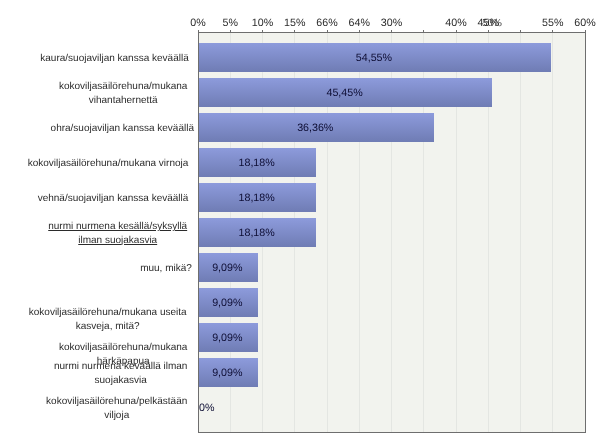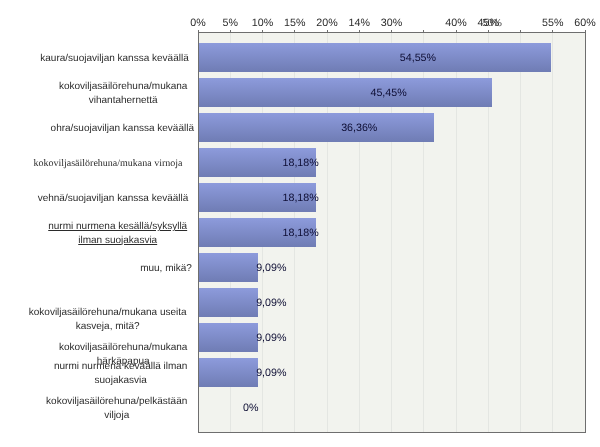--- a/index.html
+++ b/index.html
@@ -18,40 +18,40 @@
   .vgrid{position:absolute;top:0;bottom:0;width:1px;background:#e4e6e2;}
   .tick{position:absolute;width:1px;height:2px;background:#6e6e6e;top:30px;}
   .xtick-label{position:absolute;top:17px;font-size:10.7px;color:#2b2b2b;
         text-align:center;white-space:nowrap;}
 
   .cat-label{position:absolute;width:173px;right:406px;text-align:center;
         font-size:10px;color:#2b2b2b;line-height:13.5px;}
 
   .bar{position:absolute;left:0;
        background:linear-gradient(to bottom,#8d9bdc 0%,#6f7cb4 100%);}
-  .bar-val{position:absolute;font-size:10.7px;color:#0d0d33;white-space:nowrap;text-align:center;padding-left:44px;}
+  .bar-val{position:absolute;font-size:10.7px;color:#0d0d33;white-space:nowrap;text-align:center;}
 </style>
 </head>
 <body>
 
 <div id="chart">
 
   <div id="x-axis">
       <div class="tick" style="left: 198px;"></div>
       <div class="xtick-label" style="left: 168px; width: 60px;">0%</div>
       <div class="tick" style="left: 230px;"></div>
       <div class="xtick-label" style="left: 200.25px; width: 60px;">5%</div>
       <div class="tick" style="left: 262px;"></div>
       <div class="xtick-label" style="left: 232.5px; width: 60px;">10%</div>
       <div class="tick" style="left: 294px;"></div>
       <div class="xtick-label" style="left: 264.75px; width: 60px;">15%</div>
       <div class="tick" style="left: 327px;"></div>
-      <div class="xtick-label" style="left: 297px; width: 60px;">20%</div>
+      <div class="xtick-label" style="left: 297px; width: 60px;">66%</div>
       <div class="tick" style="left: 359px;"></div>
-      <div class="xtick-label" style="left: 329.25px; width: 60px;">14%</div>
+      <div class="xtick-label" style="left: 329.25px; width: 60px;">64%</div>
       <div class="tick" style="left: 391px;"></div>
       <div class="xtick-label" style="left: 361.5px; width: 60px;">30%</div>
       <div class="tick" style="left: 423px;"></div>
       <div class="xtick-label" style="left: 387px; width: 60px; margin-top: 42px;">35%</div>
       <div class="tick" style="left: 456px;"></div>
       <div class="xtick-label" style="left: 426px; width: 60px;">40%</div>
       <div class="tick" style="left: 488px;"></div>
       <div class="xtick-label" style="left: 458.25px; width: 60px;">45%</div>
       <div class="tick" style="left: 520px;"></div>
       <div class="xtick-label" style="left: 462px; width: 60px; font-family: Liberation Serif, serif;">50%</div>
@@ -87,21 +87,21 @@
   <div id="plot-border"></div>
 
   <div id="overlay">
       <div class="bar-val" style="left: 198px; width: 351.847px; top: 52px;">54,55%</div>
       <div class="cat-label" style="width: 159px; top: 51.75px;">kaura/suojaviljan kanssa keväällä</div>
       <div class="bar-val" style="left: 198px; width: 293.152px; top: 87px;">45,45%</div>
       <div class="cat-label" style="width: 138px; right: 407.8px; top: 80px;">kokoviljasäilörehuna/mukana vihantahernettä</div>
       <div class="bar-val" style="left: 198px; width: 234.522px; top: 122px;">36,36%</div>
       <div class="cat-label" style="width: 154px; top: 121.75px; text-align: right;">ohra/suojaviljan kanssa keväällä</div>
       <div class="bar-val" style="left: 198px; width: 117.261px; top: 157px;">18,18%</div>
-      <div class="cat-label" style="width: 172px; top: 156.75px; font-family: Liberation Serif, serif;">kokoviljasäilörehuna/mukana virnoja</div>
+      <div class="cat-label" style="width: 172px; top: 156.75px;">kokoviljasäilörehuna/mukana virnoja</div>
       <div class="bar-val" style="left: 198px; width: 117.261px; top: 192px;">18,18%</div>
       <div class="cat-label" style="width: 162px; top: 191.75px;">vehnä/suojaviljan kanssa keväällä</div>
       <div class="bar-val" style="left: 198px; width: 117.261px; top: 227px;">18,18%</div>
       <div class="cat-label" style="width: 149px; right: 407.8px; top: 220px; text-decoration: underline;">nurmi nurmena kesällä/syksyllä ilman suojakasvia</div>
       <div class="bar-val" style="left: 198px; width: 58.6305px; top: 262px;">9,09%</div>
       <div class="cat-label" style="width: 56px; top: 261.75px;">muu, mikä?</div>
       <div class="bar-val" style="left: 198px; width: 58.6305px; top: 297px;">9,09%</div>
       <div class="cat-label" style="width: 169px; right: 407.8px; top: 306px;">kokoviljasäilörehuna/mukana useita kasveja, mitä?</div>
       <div class="bar-val" style="left: 198px; width: 58.6305px; top: 332px;">9,09%</div>
       <div class="cat-label" style="width: 138px; right: 407.8px; top: 341px;">kokoviljasäilörehuna/mukana härkäpapua</div>

